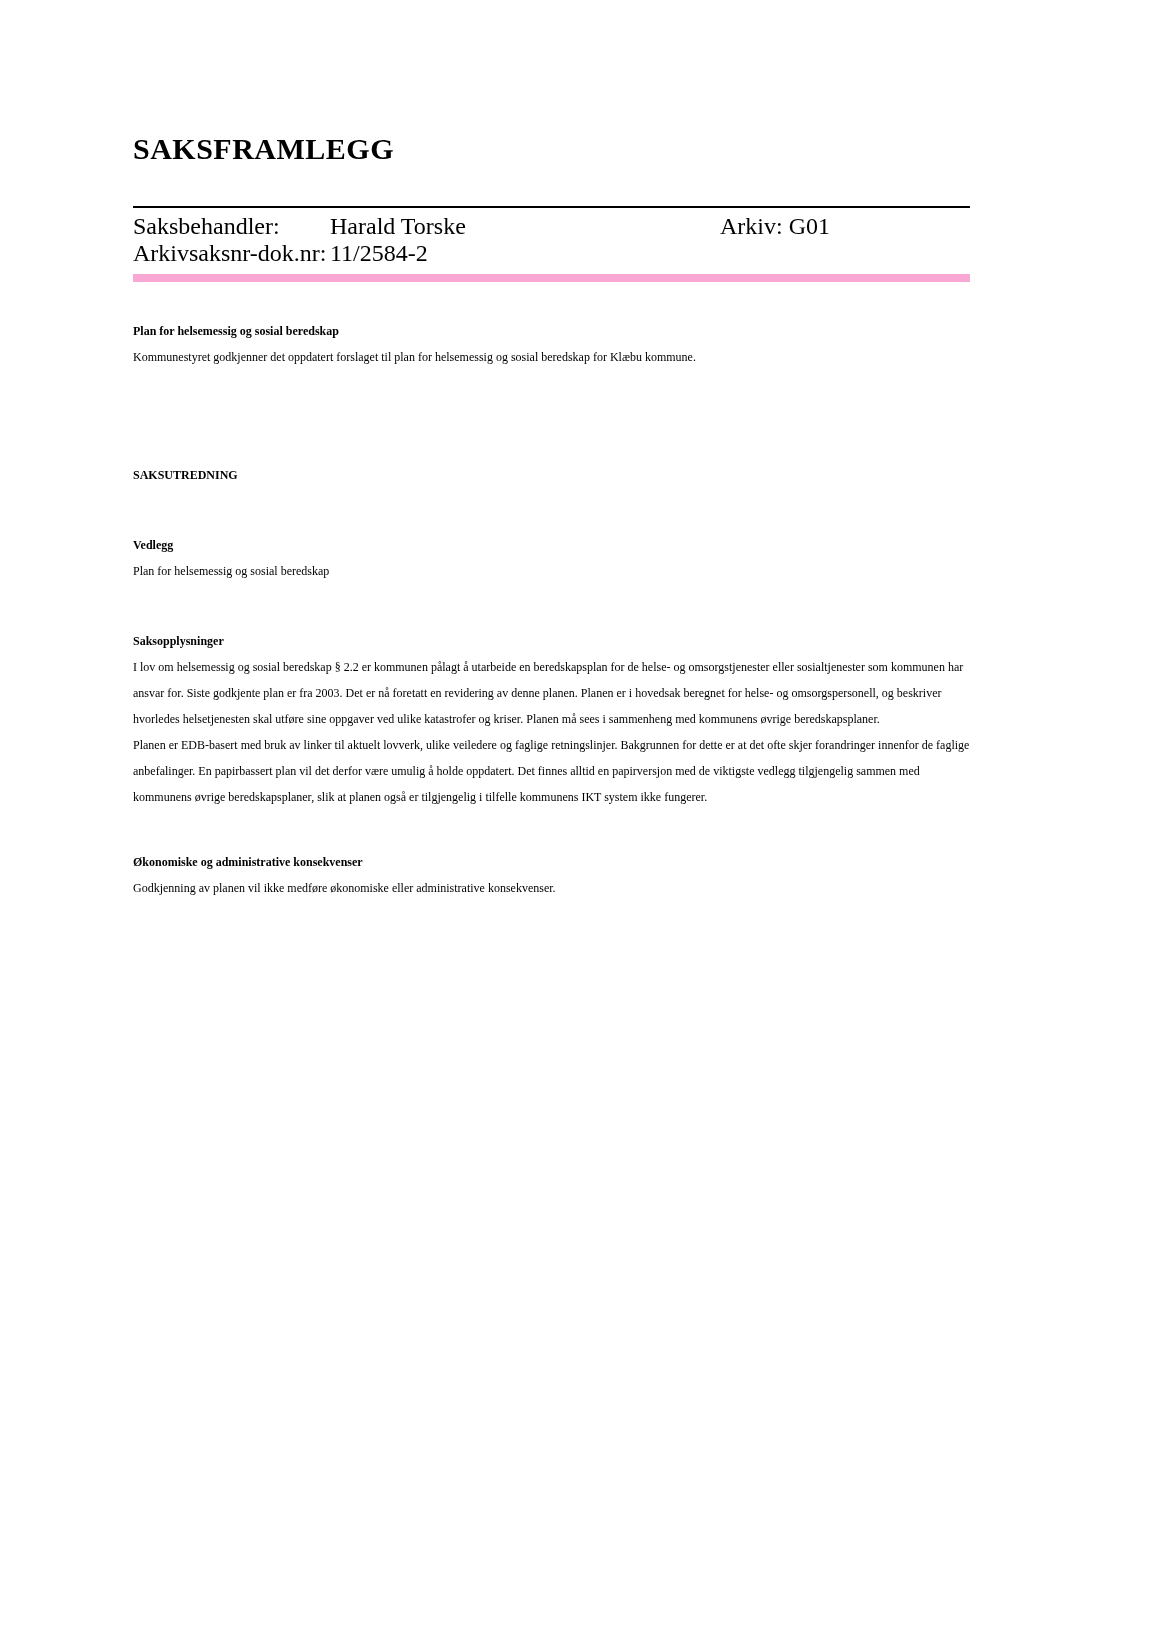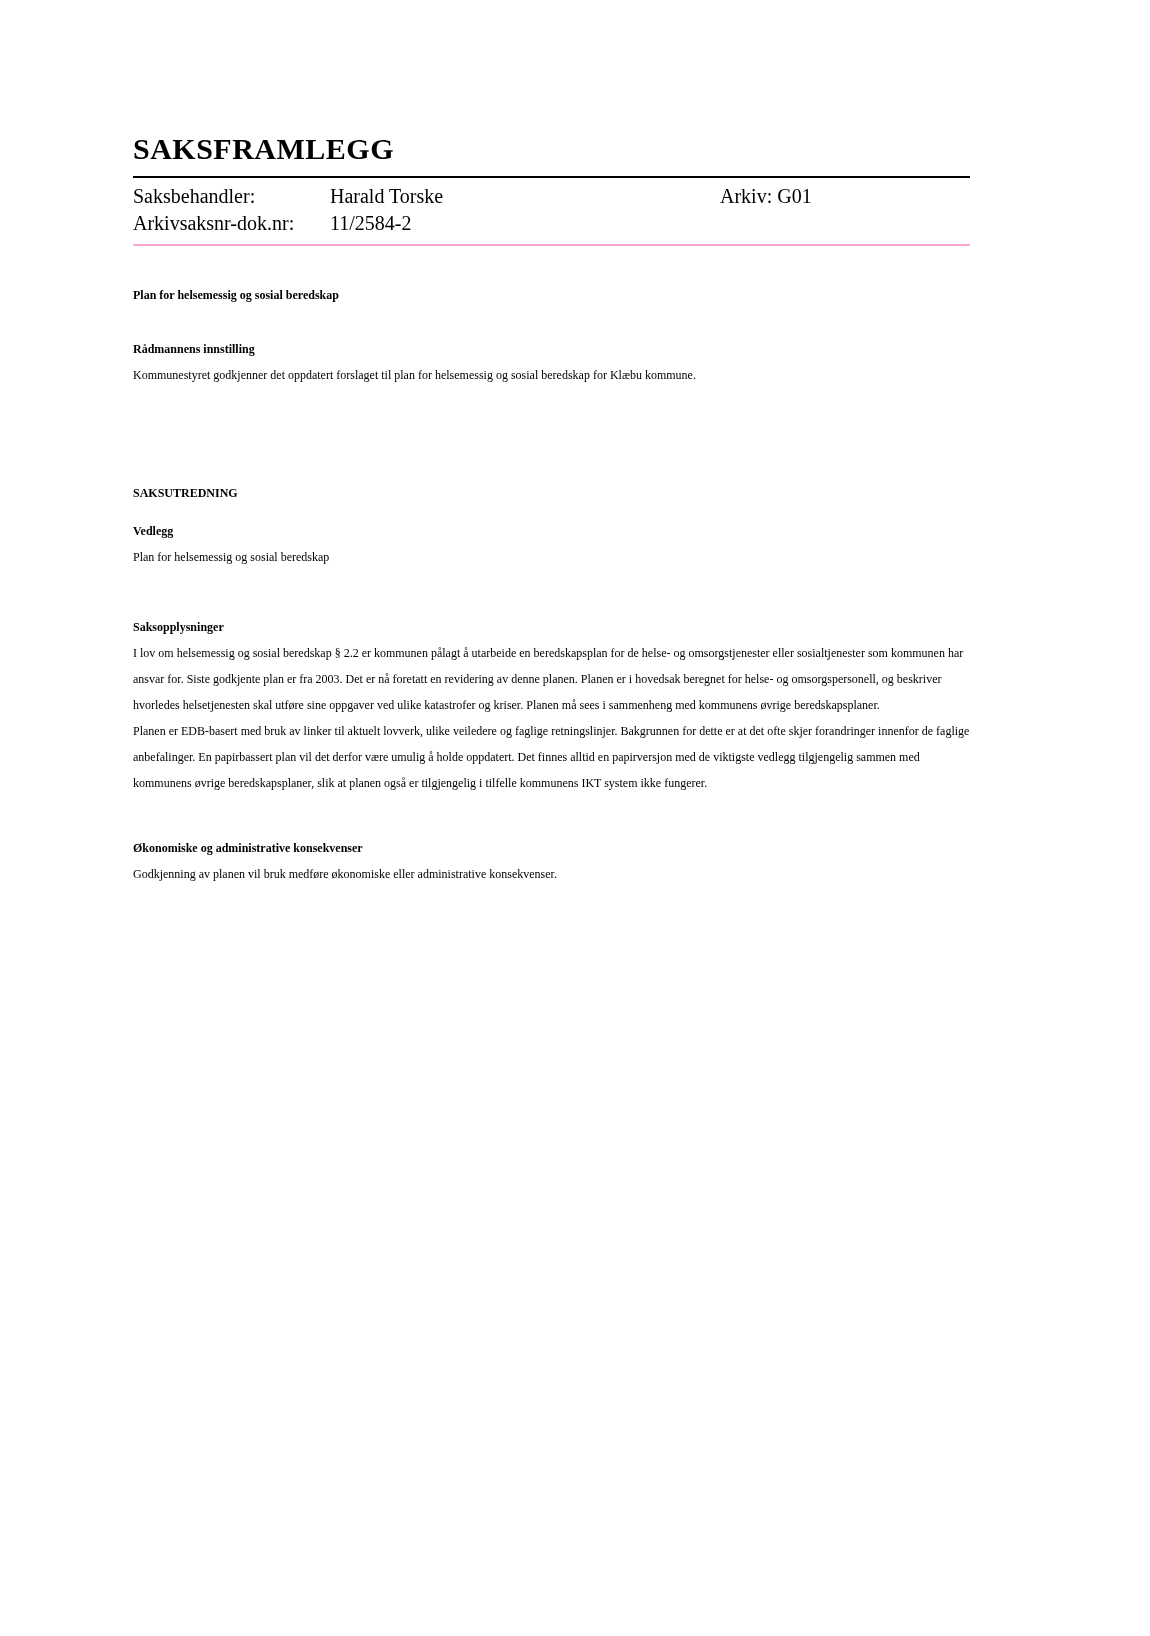--- a/index.html
+++ b/index.html
@@ -20,41 +20,41 @@
     box-sizing: border-box;
   }
   .title {
     margin: 0;
     font-size: 30px;
     font-weight: bold;
     text-align: left;
     letter-spacing: 0.5px;
   }
   .meta-table {
-    margin-top: 10px;
+    margin-top: 40px;
     border-top: 2px solid #000000;
-    border-bottom: 2px solid #f9a8d4;
+    border-bottom: 8px solid #f9a8d4;
     padding: 5px 0 7px 0;
-    font-size: 20px;
+    font-size: 24px;
     line-height: 27px;
   }
   .meta-row {
     display: grid;
     grid-template-columns: 197px 390px 1fr;
   }
   p {
     margin: 0;
     font-size: 12px;
     line-height: 26px;
   }
   .bold { font-weight: bold; }
   .mt-subject        { margin-top: 36px; }
   .mt-innstilling    { margin-top: 28px; }
   .mt-saksutredning  { margin-top: 92px; }
-  .mt-vedlegg        { margin-top: 12px; }
+  .mt-vedlegg        { margin-top: 44px; }
   .mt-saksopplysninger { margin-top: 44px; }
   .mt-konsekvenser   { margin-top: 39px; }
 </style>
 </head>
 <body>
 
 <div class="page">
 
   <h1 class="title">SAKSFRAMLEGG</h1>
 
@@ -66,33 +66,32 @@
     </div>
     <div class="meta-row">
       <span>Arkivsaksnr-dok.nr:</span>
       <span>11/2584-2</span>
       <span></span>
     </div>
   </div>
 
   <p class="bold mt-subject">Plan for helsemessig og sosial beredskap</p>
 
-  <p class="bold mt-innstilling">Rådmannens innstilling</p>
 
   <p>Kommunestyret godkjenner det oppdatert forslaget til plan for helsemessig og sosial beredskap for Klæbu kommune.</p>
 
   <p class="bold mt-saksutredning">SAKSUTREDNING</p>
 
   <p class="bold mt-vedlegg">Vedlegg</p>
 
   <p>Plan for helsemessig og sosial beredskap</p>
 
   <p class="bold mt-saksopplysninger">Saksopplysninger</p>
 
   <p>I lov om helsemessig og sosial beredskap § 2.2 er kommunen pålagt å utarbeide en beredskapsplan for de helse- og omsorgstjenester eller sosialtjenester som kommunen har ansvar for. Siste godkjente plan er fra 2003. Det er nå foretatt en revidering av denne planen. Planen er i hovedsak beregnet for helse- og omsorgspersonell, og beskriver hvorledes helsetjenesten skal utføre sine oppgaver ved ulike katastrofer og kriser. Planen må sees i sammenheng med kommunens øvrige beredskapsplaner.</p>
 
   <p>Planen er EDB-basert med bruk av linker til aktuelt lovverk, ulike veiledere og faglige retningslinjer. Bakgrunnen for dette er at det ofte skjer forandringer innenfor de faglige anbefalinger. En papirbassert plan vil det derfor være umulig å holde oppdatert.  Det finnes alltid en papirversjon med de viktigste vedlegg tilgjengelig sammen med kommunens øvrige beredskapsplaner, slik at planen også er tilgjengelig i tilfelle kommunens IKT system ikke fungerer.</p>
 
   <p class="bold mt-konsekvenser">Økonomiske og administrative konsekvenser</p>
 
-  <p>Godkjenning av planen vil bruk medføre økonomiske eller administrative konsekvenser.</p>
+  <p>Godkjenning av planen vil ikke medføre økonomiske eller administrative konsekvenser.</p>
 
 </div>
 
 </body></html>

